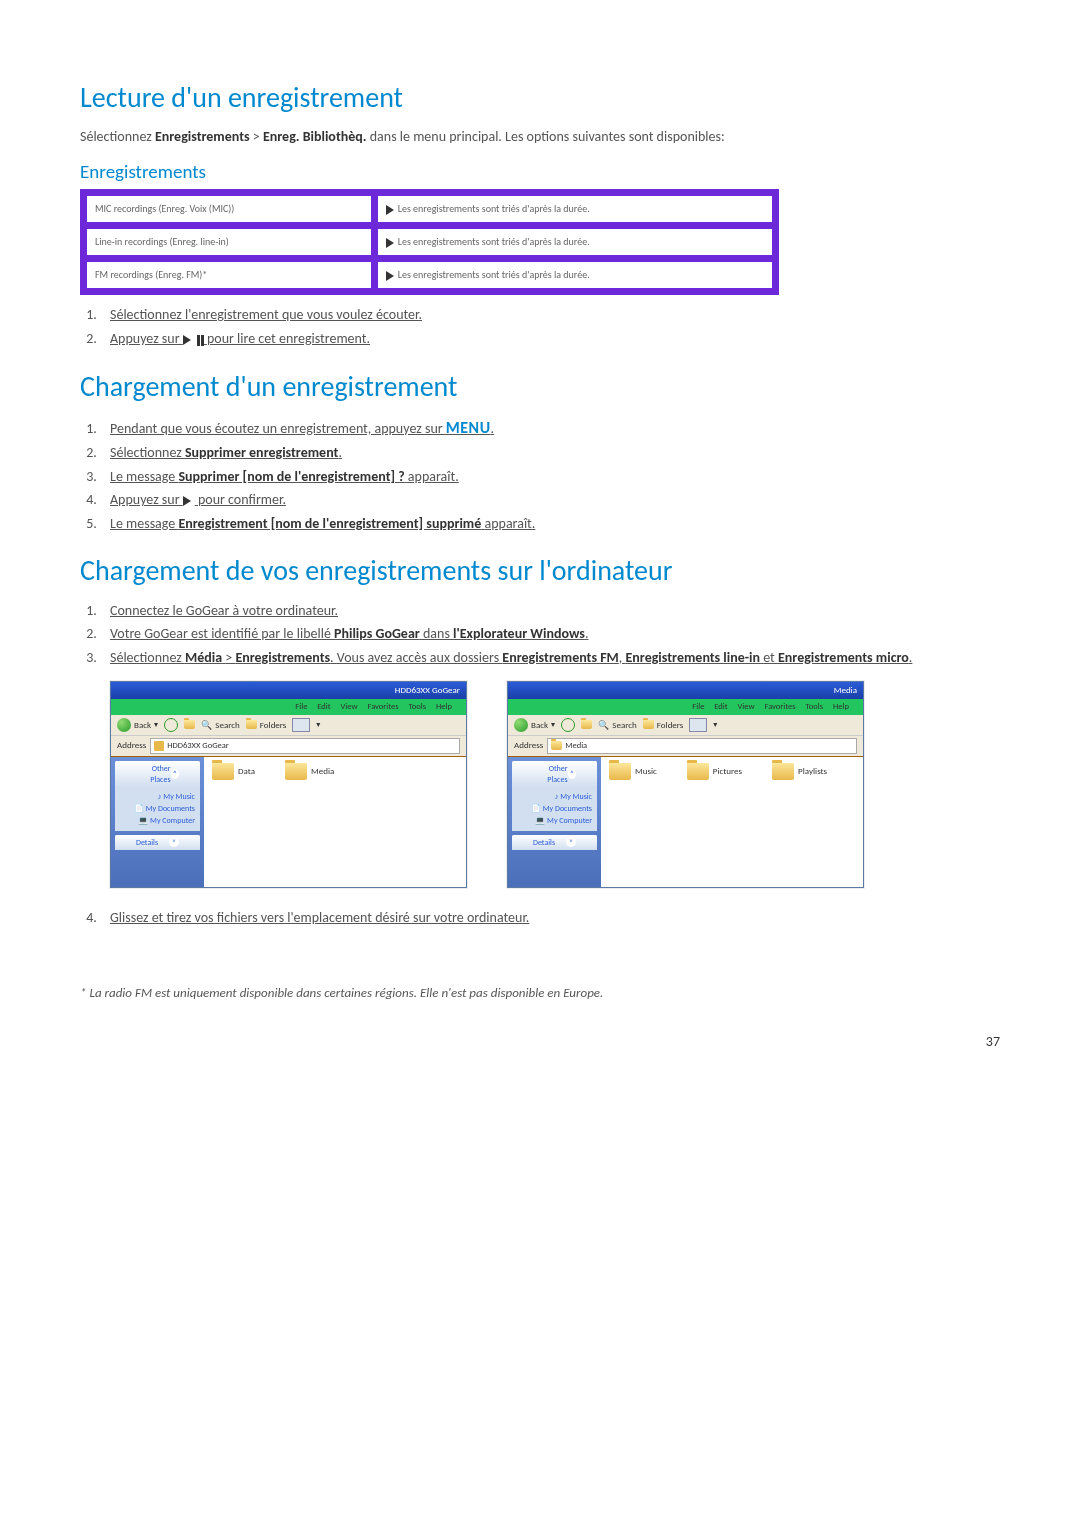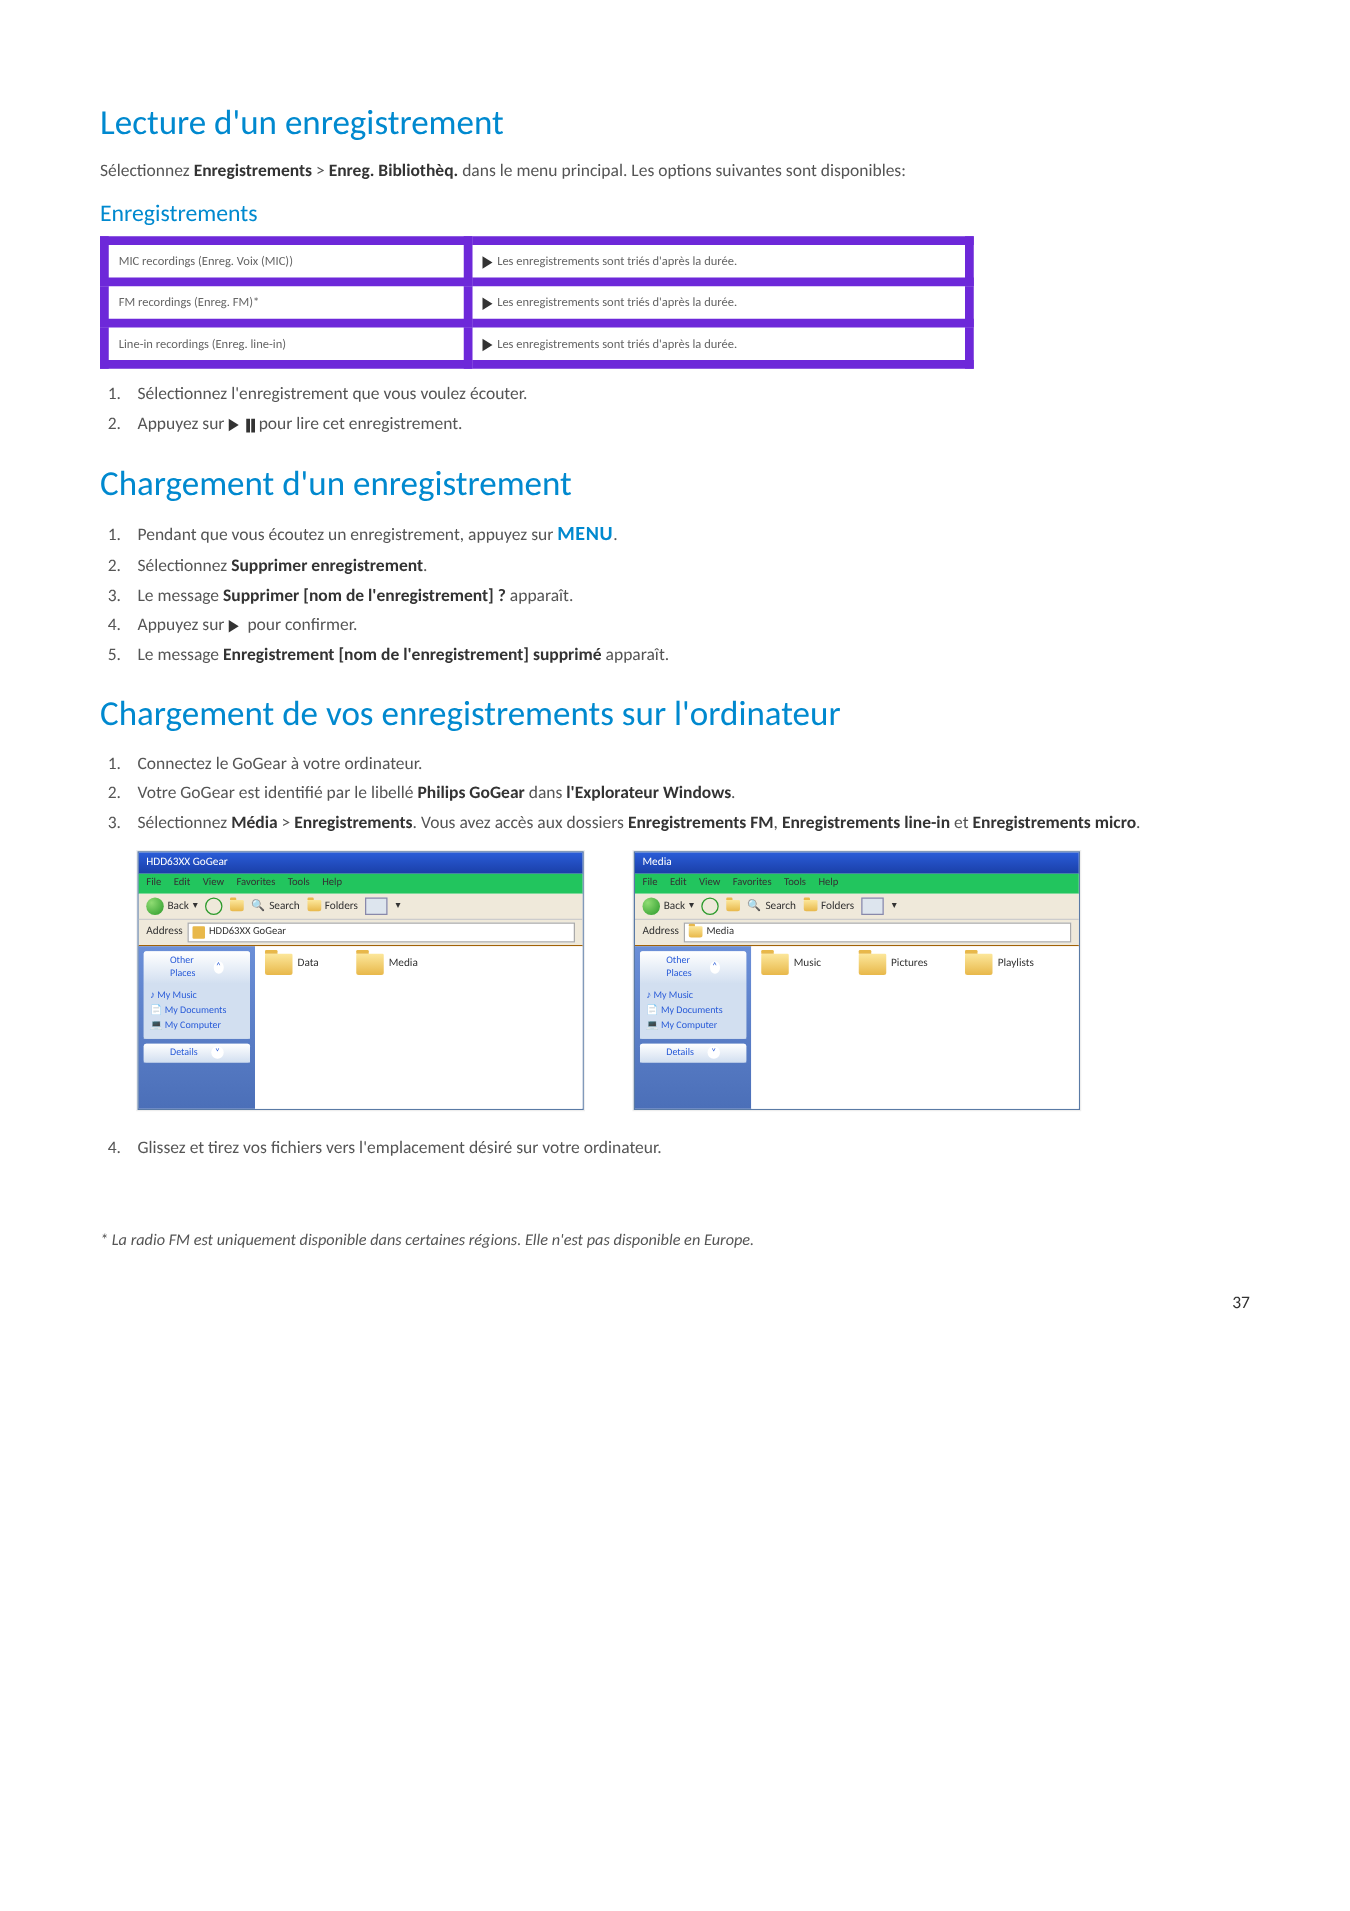--- a/index.html
+++ b/index.html
@@ -69,20 +69,21 @@
     vertical-align: middle;
   }
   ol {
     margin: 6px 0 14px 20px;
     padding: 0;
     color: #555;
   }
   ol li {
     margin: 4px 0 4px 0;
     padding-left: 10px;
+    text-decoration: underline;
   }
   .menu-label {
     color: #0089cf;
     font-size: 16px;
     font-weight: bold;
     letter-spacing: 0.5px;
   }
   .bold { font-weight: 600; color: #333; }
   .justify { text-align: justify; }
   .screenshots {
@@ -93,20 +94,21 @@
   .explorer {
     width: 355px;
     height: 205px;
     background: #fff;
     border: 1px solid #5a7aa5;
     box-shadow: 0 0 0 1px #eee;
     font-size: 9px;
     color: #333;
     display: flex;
     flex-direction: column;
+    text-align: right;
   }
   .explorer .titlebar {
     background: linear-gradient(#2a5cd8, #1a3fa8);
     color: #fff;
     padding: 2px 6px;
     font-size: 9px;
   }
   .explorer .menubar {
     padding: 2px 6px;
     font-size: 8.5px;
@@ -218,25 +220,25 @@
 
 <h2 class="blue">Enregistrements</h2>
 
 <table class="rec">
   <tbody>
       <tr>
     <td class="left">MIC recordings (Enreg. Voix (MIC))</td>
     <td><span class="play-icon small"></span><span>Les enregistrements sont triés d'après la durée.</span></td>
   </tr>
   <tr>
-    <td class="left">FM recordings (Enreg. FM)*</td>
+    <td class="left">Line-in recordings (Enreg. line-in)</td>
     <td><span class="play-icon small"></span><span>Les enregistrements sont triés d'après la durée.</span></td>
   </tr>
   <tr>
-    <td class="left">Line-in recordings (Enreg. line-in)</td>
+    <td class="left">FM recordings (Enreg. FM)*</td>
     <td><span class="play-icon small"></span><span>Les enregistrements sont triés d'après la durée.</span></td>
   </tr>
 </tbody>
   </table>
 
 <ol>
   <li>Sélectionnez l'enregistrement que vous voulez écouter.</li>
   <li>
     <span>Appuyez sur </span>
     <span class="play-icon small"></span><span class="pause-bars"><span></span><span></span></span>

